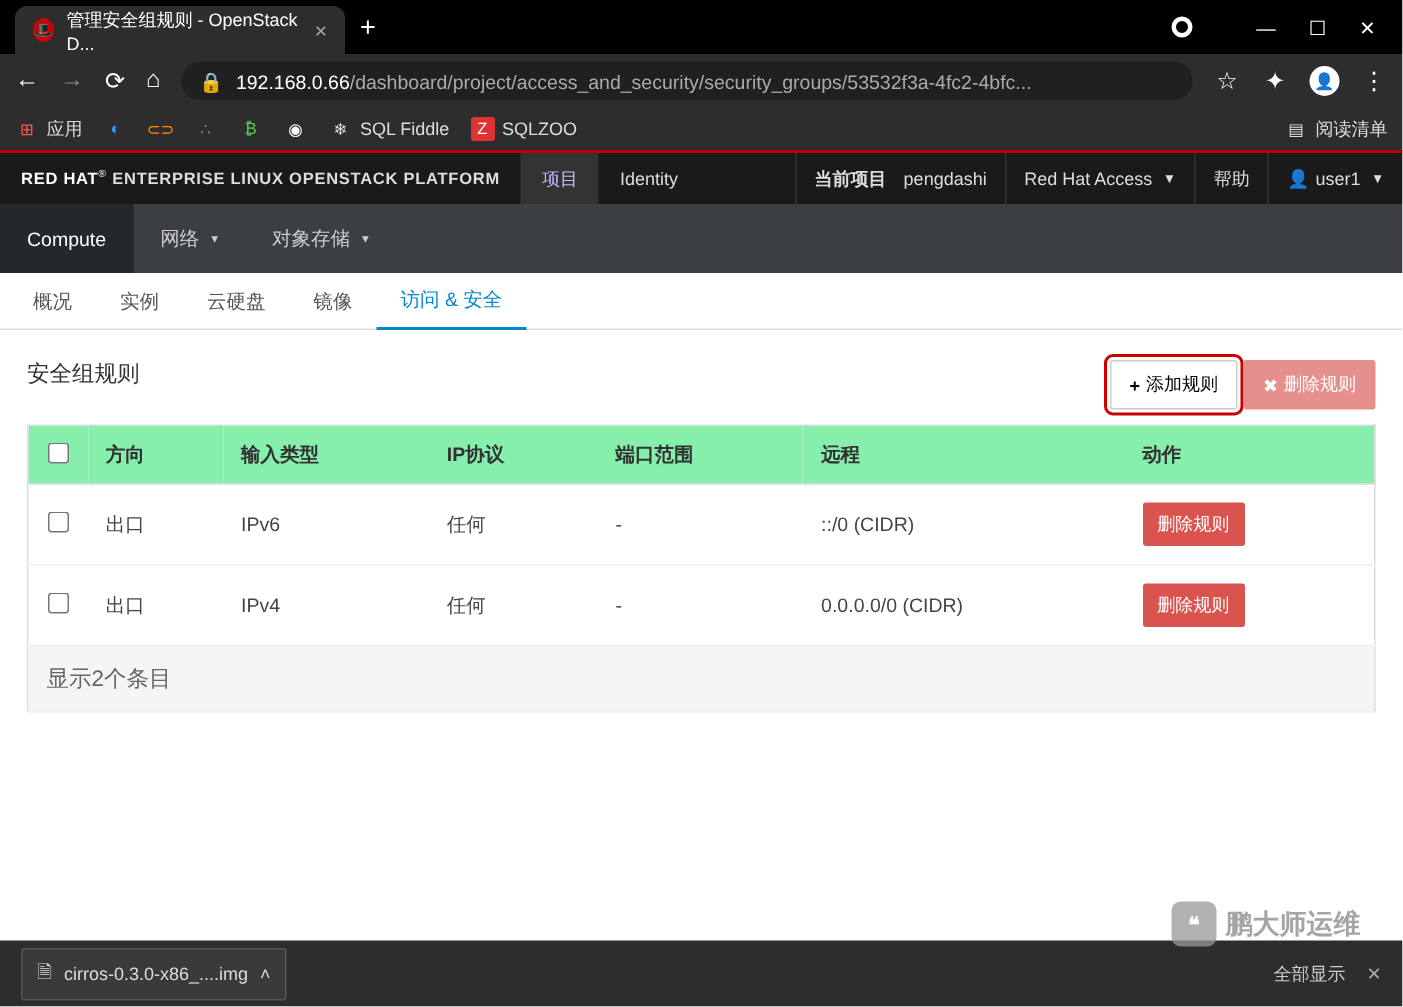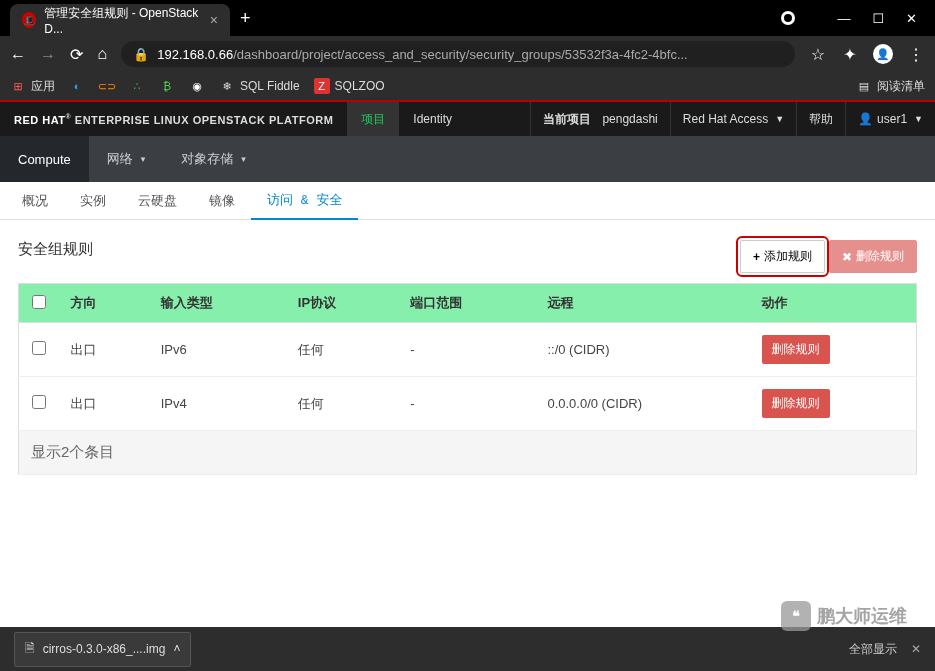--- a/index.html
+++ b/index.html
@@ -27,30 +27,30 @@
 .bm { display:flex; align-items:center; gap:5px; }
 .bmicon { width:16px; height:16px; display:inline-flex; align-items:center; justify-content:center; font-size:11px; }
 .bm-right { margin-left:auto; }
 
 
 .os-header { height:34px; background:#1a1a1a; display:flex; align-items:center; color:#ddd; font-size:12px; }
 .brand { padding:0 14px; font-weight:bold; font-size:11px; letter-spacing:0.5px; }
 .brand b { color:#fff; }
 .os-nav { display:flex; height:100%; }
 .os-nav-item { padding:0 14px; display:flex; align-items:center; cursor:pointer; }
-.os-nav-item.active { background:#333; color:#22c55e; }
+.os-nav-item.active { background:#333; color:#c4b5fd; }
 .os-right { margin-left:auto; display:flex; height:100%; align-items:center; }
 .os-right-item { padding:0 12px; display:flex; align-items:center; gap:4px; border-left:1px solid #333; height:100%;text-align:right; }
 
 .os-subnav { height:46px; background:#3b3f44; display:flex; align-items:center; color:#ccc; font-size:13px; }
 .os-sub-item { padding:0 18px; display:flex; align-items:center; gap:5px; height:100%; cursor:pointer; }
 .os-sub-item.active { background:#24272b; color:#fff; }
 
 .os-tabs { height:38px; background:#fff; border-bottom:1px solid #ddd; display:flex; align-items:center; padding:0 6px; font-size:13px; }
-.os-tab { padding:0 16px; height:100%; display:flex; align-items:center; color:#555; cursor:pointer;font-family:Liberation Mono, monospace; }
+.os-tab { padding:0 16px; height:100%; display:flex; align-items:center; color:#555; cursor:pointer; }
 .os-tab.active { color:#0088cc; border-bottom:2px solid #0088cc; margin-bottom:-1px; }
 
 .content { padding:20px 18px; }
 .page-title { font-size:22px; color:#333; font-weight:normal; margin-bottom:28px; }
 .page-title .gid { color:#333; }
 .section-head { display:flex; align-items:flex-start; margin-bottom:10px; }
 .section-title { font-size:15px; color:#333; }
 .actions { margin-left:auto; display:flex; gap:4px; }
 .btn { padding:7px 12px; font-size:12px; border:1px solid #ccc; background:#fff; cursor:pointer; display:flex; align-items:center; gap:4px; border-radius:2px; }
 .btn.highlight { outline:2px solid #c00; outline-offset:2px; }

